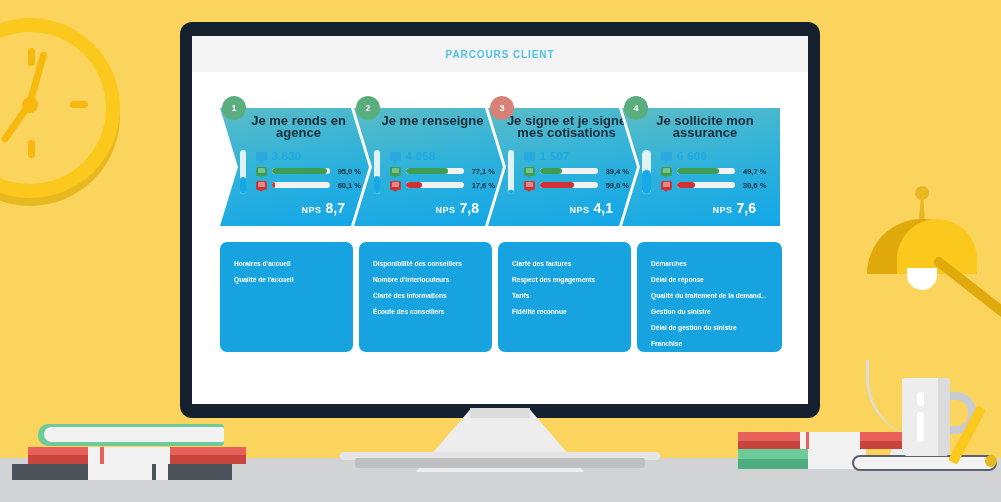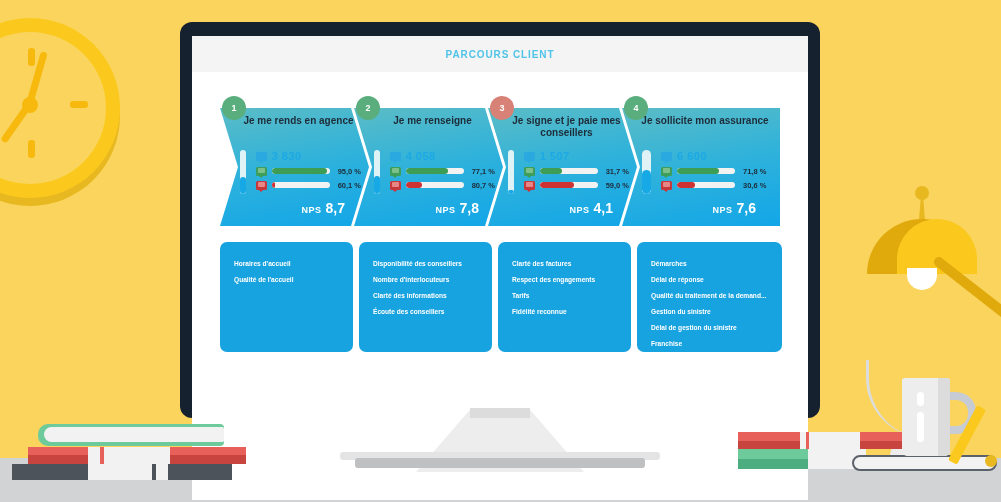--- a/index.html
+++ b/index.html
@@ -31,21 +31,21 @@
   .lamp{position:absolute;left:855px;top:184px;width:150px;height:200px;}
   .lamp .knob{position:absolute;left:60px;top:2px;width:14px;height:14px;border-radius:50%;background:#E8B820;}
   .lamp .neck{position:absolute;left:64px;top:12px;width:6px;height:24px;background:#E8B820;}
   .lamp .shade-dark{position:absolute;left:12px;top:35px;width:110px;height:55px;border-radius:55px 55px 0 0;background:#E0A90C;}
   .lamp .shade-light{position:absolute;left:42px;top:35px;width:80px;height:55px;border-radius:55px 55px 0 0;background:#FBC91E;}
   .lamp .bulb{position:absolute;left:52px;top:84px;width:30px;height:22px;border-radius:0 0 16px 16px;background:#FFFFFF;}
   .lamp .arm{position:absolute;left:80px;top:70px;width:105px;height:10px;background:#E0A90C;border-radius:5px;transform:rotate(38deg);transform-origin:0 50%;}
 
   
   .monitor{position:absolute;left:180px;top:22px;width:640px;height:396px;background:#16212F;border-radius:12px;}
-  .screen{position:absolute;left:12px;top:14px;width:616px;height:464px;background:#FFFFFF;overflow:hidden;}
+  .screen{position:absolute;left:12px;top:14px;width:616px;height:368px;background:#FFFFFF;overflow:hidden;}
   .neck{position:absolute;left:416px;top:408px;width:168px;height:64px;background:#EDEDEE;
         border-radius:0 0 0 0;clip-path:polygon(33% 0%,67% 0%,100% 100%,0% 100%);}
   .neck-top{position:absolute;left:470px;top:408px;width:60px;height:10px;background:#DCDCDD;}
   .base{position:absolute;left:355px;top:458px;width:290px;height:10px;background:#BFC0C2;border-radius:3px;}
   .base2{position:absolute;left:340px;top:452px;width:320px;height:8px;background:#E4E4E5;border-radius:3px;}
 
   .mouse{position:absolute;left:890px;top:434px;width:46px;height:30px;background:#EDEDEE;border-radius:23px 23px 6px 6px;}
   .mouse-sh{position:absolute;left:916px;top:434px;width:20px;height:30px;background:#DCDCDD;border-radius:0 23px 6px 0;}
   .cable{position:absolute;left:866px;top:360px;width:60px;height:78px;border-left:3px solid #DCDCDD;border-bottom:0;border-radius:0 0 0 60px;}
   .bkL-green-cover{position:absolute;left:38px;top:424px;width:186px;height:22px;background:#6DCB9B;border-radius:10px 4px 4px 10px;}
@@ -84,21 +84,21 @@
   .funnel{position:relative;margin-top:36px;height:118px;}
   .stage{position:absolute;top:0;height:118px;
     background:linear-gradient(170deg,#5BBCC6 0%,#2FB2DB 48%,#12A6E8 100%);
   }
   .stage.s1{left:28px;width:149px;clip-path:polygon(0 0,131px 0,149px 59px,131px 118px,0 118px,18px 59px);}
   .stage.s2{left:162px;width:149px;clip-path:polygon(0 0,131px 0,149px 59px,131px 118px,0 118px,18px 59px);}
   .stage.s3{left:296px;width:149px;clip-path:polygon(0 0,131px 0,149px 59px,131px 118px,0 118px,18px 59px);}
   .stage.s4{left:430px;width:158px;clip-path:polygon(0 0,158px 0,158px 118px,0 118px,18px 59px);}
 
   .stage-title{position:absolute;left:14px;right:6px;top:7px;text-align:center;color:#1E2B38;
-    font-size:10px;font-weight:bold;line-height:12px;}
+    font-size:13px;font-weight:bold;line-height:12px;}
   .badge{position:absolute;top:-12px;width:24px;height:24px;border-radius:50%;
     display:flex;align-items:center;justify-content:center;color:#FFF;font-size:9px;font-weight:bold;}
   .badge.green{background:#5AAE7E;}
   .badge.red{background:#D78177;}
 
   .metrics{position:absolute;left:20px;top:40px;right:8px;display:flex;align-items:flex-start;}
   .gauge{width:9px;height:44px;border-radius:5px;background:#DFF3F6;margin-right:10px;margin-top:2px;position:relative;overflow:hidden;}
   .gauge-fill{position:absolute;left:0;bottom:0;width:100%;background:#17A9E6;border-radius:5px;}
   .rows{flex:1;}
   .row{display:flex;align-items:center;height:14px;}
@@ -248,34 +248,34 @@
                 </div>
                 <div class="row">
                   <span class="ico red">
                       <span class="bub"></span>
                       <span class="inner"></span>
                       <span class="tail"></span>
                     </span>
                   <span class="bar">
                       <span class="bar-fill neg" style="width:27.7%"></span>
                     </span>
-                  <span class="pct">80,7 %</span>
+                  <span class="pct">17,6 %</span>
                 </div>
               </div>
             </div>
             <div class="nps">
               <span class="lbl">NPS</span><span class="val">7,8</span>
             </div>
           </div>
           <div class="badge green" style="left:164px;">
               <span>2</span>
             </div>
 
           <div class="stage s3">
-            <div class="stage-title">Je signe et je paie mes conseillers</div>
+            <div class="stage-title">Je signe et je signe mes cotisations</div>
             <div class="metrics">
               <div class="gauge">
                   <div class="gauge-fill" style="height:10%"></div>
                 </div>
               <div class="rows">
                 <div class="row total">
                   <span class="ico blue">
                       <span class="bub"></span>
                       <span class="tail"></span>
                     </span>
@@ -283,21 +283,21 @@
                 </div>
                 <div class="row">
                   <span class="ico green">
                       <span class="bub"></span>
                       <span class="inner"></span>
                       <span class="tail"></span>
                     </span>
                   <span class="bar">
                       <span class="bar-fill pos" style="width:39.4%"></span>
                     </span>
-                  <span class="pct">31,7 %</span>
+                  <span class="pct">39,4 %</span>
                 </div>
                 <div class="row">
                   <span class="ico red">
                       <span class="bub"></span>
                       <span class="inner"></span>
                       <span class="tail"></span>
                     </span>
                   <span class="bar">
                       <span class="bar-fill neg" style="width:59%"></span>
                     </span>
@@ -329,21 +329,21 @@
                 </div>
                 <div class="row">
                   <span class="ico green">
                       <span class="bub"></span>
                       <span class="inner"></span>
                       <span class="tail"></span>
                     </span>
                   <span class="bar">
                       <span class="bar-fill pos" style="width:71.8%"></span>
                     </span>
-                  <span class="pct">71,8 %</span>
+                  <span class="pct">49,7 %</span>
                 </div>
                 <div class="row">
                   <span class="ico red">
                       <span class="bub"></span>
                       <span class="inner"></span>
                       <span class="tail"></span>
                     </span>
                   <span class="bar">
                       <span class="bar-fill neg" style="width:30.6%"></span>
                     </span>

